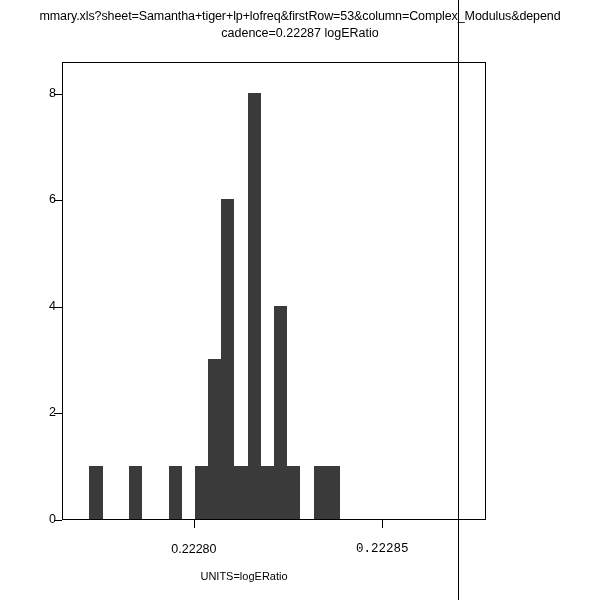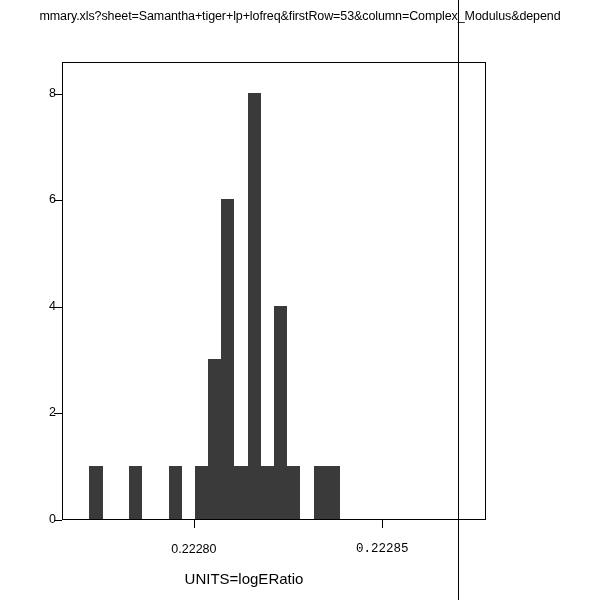--- a/index.html
+++ b/index.html
@@ -102,32 +102,33 @@
     color: #000;
     transform: translateX(-50%);
     white-space: nowrap;
   }
   .axis-title {
     position: absolute;
     top: 570px;
     left: 0;
     width: 600px;
     text-align: center;
-    font-size: 15px;
+    font-size: 11px;
     color: #000;
   }
   .axis-title span { position: relative; left: -56px; }
 </style>
 </head>
 <body>
 
 <div id="root">
 
   <div class="title-block">
     <span class="title-line1">mmary.xls?sheet=Samantha+tiger+lp+lofreq&amp;firstRow=53&amp;column=Complex_Modulus&amp;depend</span>
+    <span class="title-line2">cadence=0.22287 logERatio</span>
   </div>
 
   <div class="plot-frame">
     <div class="plot-inner" id="bars-layer">
         <div class="bar" style="left: 26.3822px; width: 13.1911px; height: 53.2558px; background: rgb(58, 58, 58);"></div>
         <div class="bar" style="left: 65.9556px; width: 13.1911px; height: 53.2558px; background: rgb(58, 58, 58);"></div>
         <div class="bar" style="left: 105.529px; width: 13.1911px; height: 53.2558px; background: rgb(58, 58, 58);"></div>
         <div class="bar" style="left: 131.911px; width: 13.1911px; height: 53.2558px; background: rgb(58, 58, 58);"></div>
         <div class="bar" style="left: 145.102px; width: 13.1911px; height: 159.767px; background: rgb(58, 58, 58);"></div>
         <div class="bar" style="left: 158.293px; width: 13.1911px; height: 319.535px; background: rgb(58, 58, 58);"></div>

